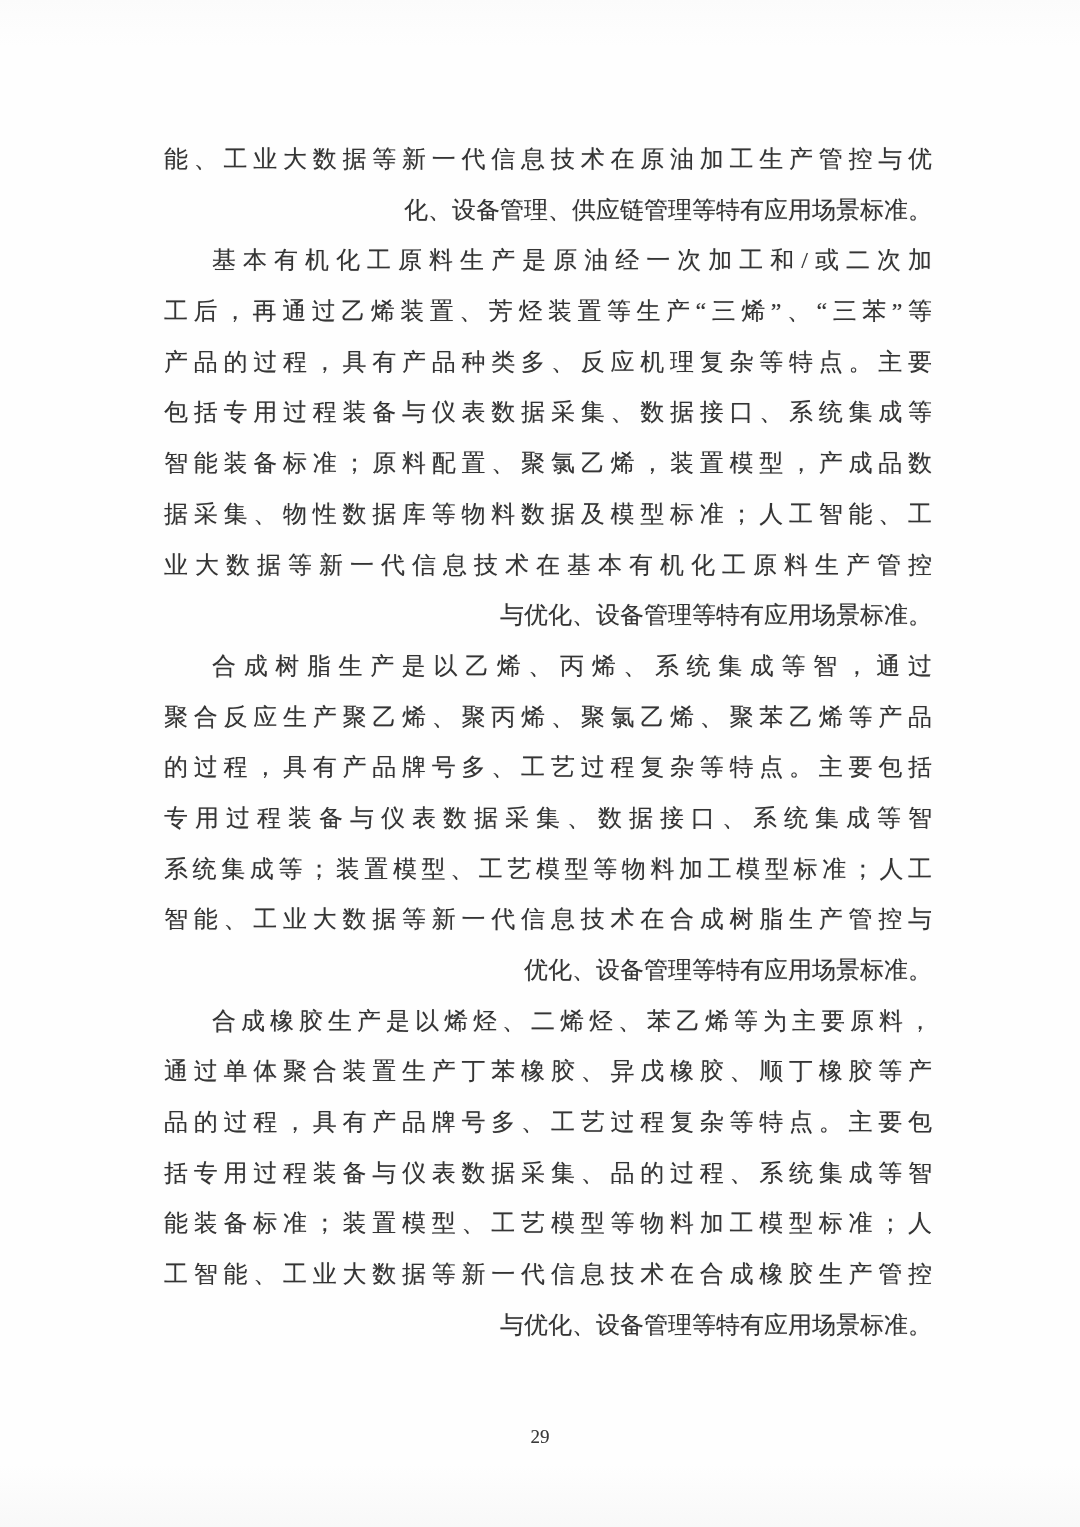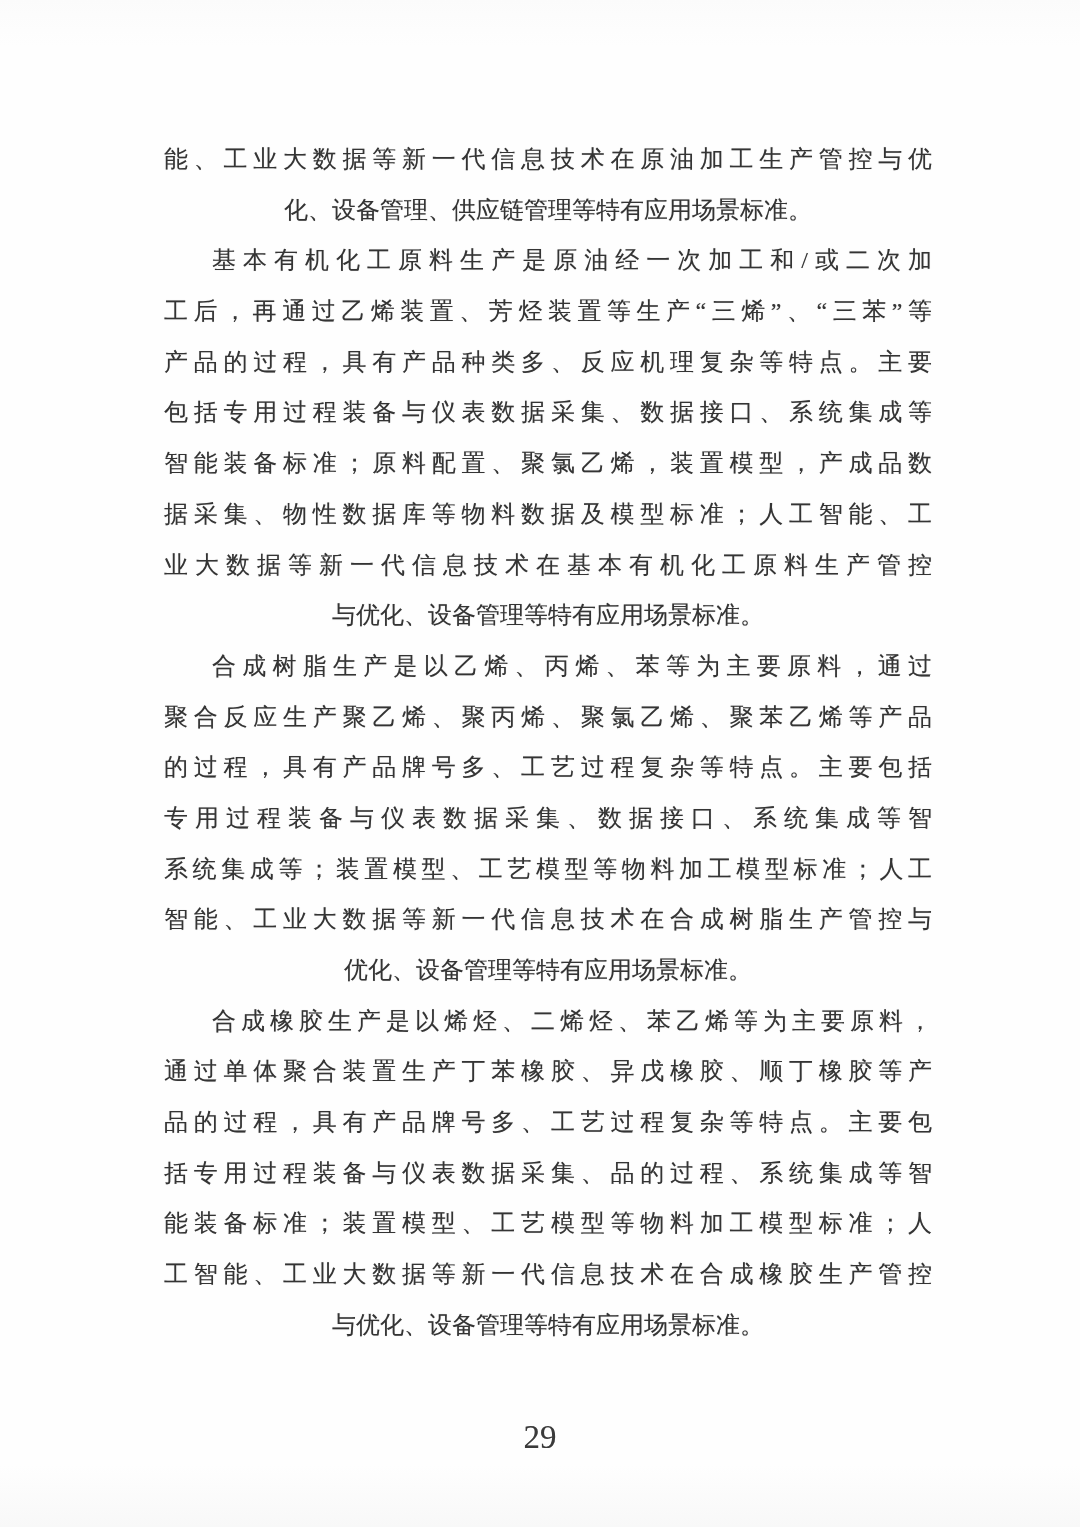--- a/index.html
+++ b/index.html
@@ -22,58 +22,58 @@
     left: 164px;
     top: 134px;
     width: 768px;
     font-size: 24px;
     line-height: 50.7px;
     color: #343434;
     text-shadow: 0 0 0.7px rgba(70, 70, 70, 0.45);
   }
   .text-line {
     height: 50.7px;
-    text-align: center;
+    text-align: right;
   }
   .text-line.justify {
     text-align: justify;
     text-align-last: justify;
     text-justify: inter-character;
   }
   .text-line.indent {
     text-indent: 2em;
   }
   .page-number {
     position: absolute;
     top: 1420px;
     left: 0;
     width: 1080px;
     text-align: center;
-    font-size: 33px;
+    font-size: 19px;
     line-height: 34px;
     color: #3a3a3a;
     text-shadow: 0 0 0.6px rgba(70, 70, 70, 0.4);
   }
 </style>
 </head>
 <body>
 
 <div class="page">
   <div class="text-block" id="text-block">
       <div class="text-line justify">能、工业大数据等新一代信息技术在原油加工生产管控与优</div>
       <div class="text-line">化、设备管理、供应链管理等特有应用场景标准。</div>
       <div class="text-line justify indent">基本有机化工原料生产是原油经一次加工和/或二次加</div>
       <div class="text-line justify">工后，再通过乙烯装置、芳烃装置等生产“三烯”、“三苯”等</div>
       <div class="text-line justify">产品的过程，具有产品种类多、反应机理复杂等特点。主要</div>
       <div class="text-line justify">包括专用过程装备与仪表数据采集、数据接口、系统集成等</div>
       <div class="text-line justify">智能装备标准；原料配置、聚氯乙烯，装置模型，产成品数</div>
       <div class="text-line justify">据采集、物性数据库等物料数据及模型标准；人工智能、工</div>
       <div class="text-line justify">业大数据等新一代信息技术在基本有机化工原料生产管控</div>
       <div class="text-line">与优化、设备管理等特有应用场景标准。</div>
-      <div class="text-line justify indent">合成树脂生产是以乙烯、丙烯、苯等为主要原料，通过</div>
+      <div class="text-line justify indent">合成树脂生产是以乙烯、丙烯、系统集成等智，通过</div>
       <div class="text-line justify">聚合反应生产聚乙烯、聚丙烯、聚氯乙烯、聚苯乙烯等产品</div>
       <div class="text-line justify">的过程，具有产品牌号多、工艺过程复杂等特点。主要包括</div>
       <div class="text-line justify">专用过程装备与仪表数据采集、数据接口、系统集成等智</div>
       <div class="text-line justify">系统集成等；装置模型、工艺模型等物料加工模型标准；人工</div>
       <div class="text-line justify">智能、工业大数据等新一代信息技术在合成树脂生产管控与</div>
       <div class="text-line">优化、设备管理等特有应用场景标准。</div>
       <div class="text-line justify indent">合成橡胶生产是以烯烃、二烯烃、苯乙烯等为主要原料，</div>
       <div class="text-line justify">通过单体聚合装置生产丁苯橡胶、异戊橡胶、顺丁橡胶等产</div>
       <div class="text-line justify">品的过程，具有产品牌号多、工艺过程复杂等特点。主要包</div>
       <div class="text-line justify">括专用过程装备与仪表数据采集、品的过程、系统集成等智</div>

